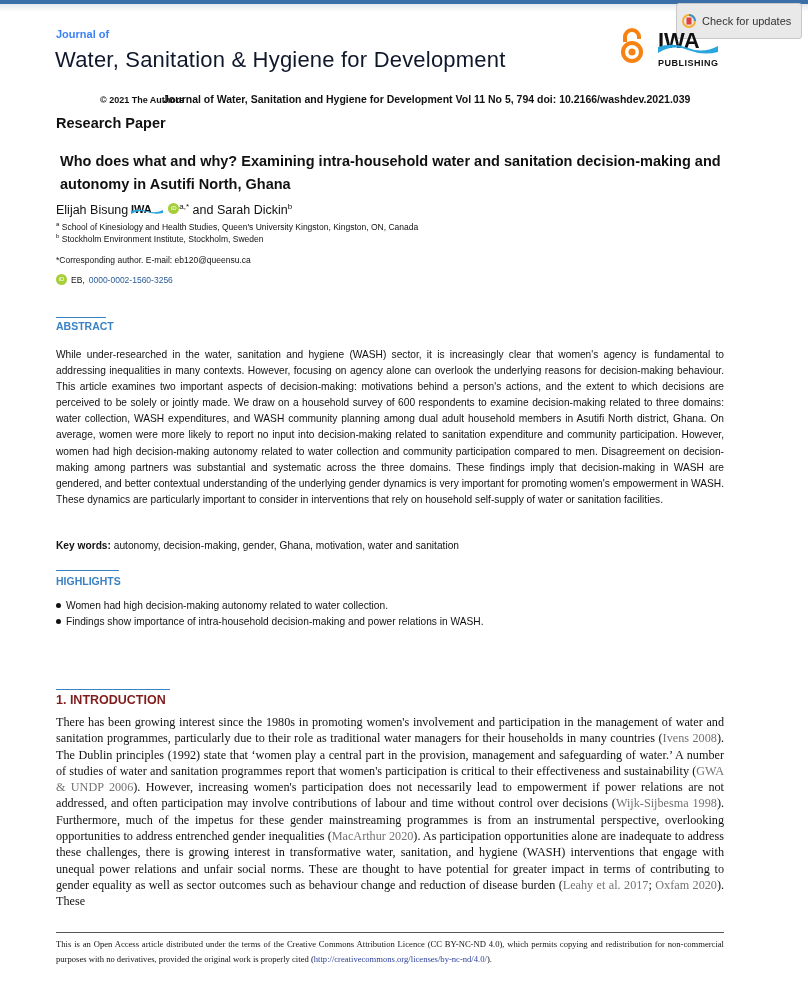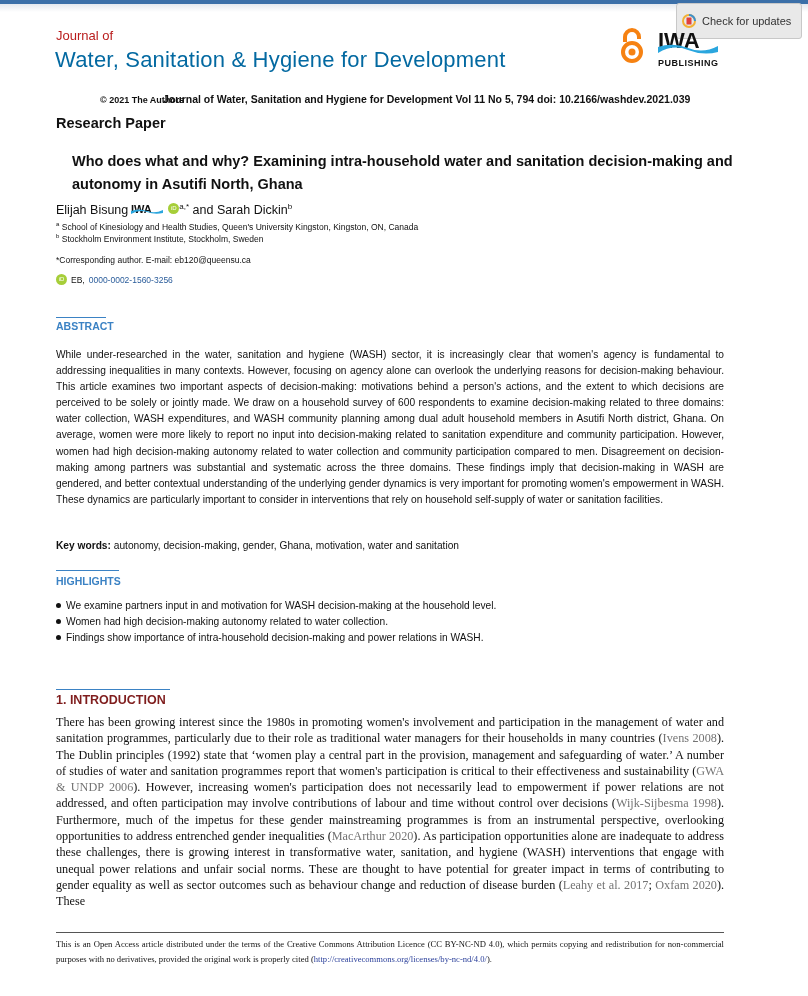--- a/index.html
+++ b/index.html
@@ -11,28 +11,28 @@
   .topbar { position: absolute; left: 0; top: 0; width: 808px; height: 4px; background: #3b6fa8; }
   .topbar-shadow { position: absolute; left: 0; top: 4px; width: 808px; height: 8px;
     background: linear-gradient(#e4e8ee, #ffffff); }
   .check-updates {
     position: absolute; left: 676px; top: 3px; width: 126px; height: 36px;
     background: #e9e9e9; border: 1px solid #c8c8c8; border-radius: 3px;
     display: flex; align-items: center; font-size: 11px; color: #333;
     box-sizing: border-box; padding-left: 5px;
   }
   .check-updates .cu-icon { width: 14px; height: 14px; margin-right: 6px; }
-  .journal-of { position: absolute; left: 56px; top: 28px; font-size: 13px; color: #b91c1c; }
-  .journal-name { position: absolute; left: 55px; top: 47px; font-size: 22px; color: #0369a1; letter-spacing: 0.2px; }
+  .journal-of { position: absolute; left: 56px; top: 28px; font-size: 11px; color: #3b82f6; font-weight: bold; }
+  .journal-name { position: absolute; left: 55px; top: 47px; font-size: 22px; color: #0f172a; letter-spacing: 0.2px; }
   .oa-logo { position: absolute; left: 620px; top: 28px; width: 24px; height: 36px; }
   .iwa-logo { position: absolute; left: 658px; top: 28px; width: 60px; height: 42px; }
   .meta-line { position: absolute; left: 56px; top: 95px; font-size: 9px; font-weight: bold; color: #111; padding-left: 44px; }
   .meta-journal { position: absolute; left: 163px; top: 93px; font-size: 10.5px; font-weight: bold; color: #111; }
   .paper-type { position: absolute; left: 56px; top: 115px; font-size: 14.5px; font-weight: bold; }
-  .paper-title { position: absolute; left: 72px; top: 150px; width: 680px; font-size: 14.5px; font-weight: bold; line-height: 23px; }
+  .paper-title { position: absolute; left: 60px; top: 150px; width: 680px; font-size: 14.5px; font-weight: bold; line-height: 23px; }
   .authors { position: absolute; left: 56px; top: 203px; font-size: 12.5px; display: flex; align-items: flex-start; white-space: nowrap; }
   .authors sup { font-size: 8px; vertical-align: top; position: relative; top: -1px; }
   .iwa-mini { display: inline-block; width: 32px; height: 12px; margin: 0 3px; }
   .orcid-mini { display: inline-block; width: 11px; height: 11px; border-radius: 50%; background: #a6ce39; color: #fff; font-size: 6px; line-height: 11px; text-align: center; margin-left: 2px; }
   .affil { position: absolute; left: 56px; font-size: 8.5px; color: #111; white-space: nowrap; }
   .affil sup { font-size: 6px; }
   .orcid-line { position: absolute; left: 56px; top: 274px; font-size: 8.5px; display: flex; align-items: center; }
   .orcid-line .orcid-mini { margin-left: 0; margin-right: 4px; }
   .orcid-line .orcid-id { color: #2a5c9a; margin-left: 4px; }
   .section-rule { position: absolute; left: 56px; height: 1px; background: #3b82c4; }
@@ -119,21 +119,20 @@
 <div class="section-heading" style="top:320px">ABSTRACT</div>
 <div class="abstract-text">While under-researched in the water, sanitation and hygiene (WASH) sector, it is increasingly clear that women's agency is fundamental to addressing inequalities in many contexts. However, focusing on agency alone can overlook the underlying reasons for decision-making behaviour. This article examines two important aspects of decision-making: motivations behind a person's actions, and the extent to which decisions are perceived to be solely or jointly made. We draw on a household survey of 600 respondents to examine decision-making related to three domains: water collection, WASH expenditures, and WASH community planning among dual adult household members in Asutifi North district, Ghana. On average, women were more likely to report no input into decision-making related to sanitation expenditure and community participation. However, women had high decision-making autonomy related to water collection and community participation compared to men. Disagreement on decision-making among partners was substantial and systematic across the three domains. These findings imply that decision-making in WASH are gendered, and better contextual understanding of the underlying gender dynamics is very important for promoting women's empowerment in WASH. These dynamics are particularly important to consider in interventions that rely on household self-supply of water or sanitation facilities.</div>
 
 <div class="keywords">
   <b>Key words:</b><span> autonomy, decision-making, gender, Ghana, motivation, water and sanitation</span>
 </div>
 
 <div class="section-rule" style="top:570px; width:63px"></div>
 <div class="section-heading" style="top:575px">HIGHLIGHTS</div>
 <ul class="highlights">
-  <li>We examine partners input in and motivation for WASH decision-making at the household level.</li>
   <li>Women had high decision-making autonomy related to water collection.</li>
   <li>Findings show importance of intra-household decision-making and power relations in WASH.</li>
 </ul>
 
 <div class="section-rule" style="top:689px; width:114px"></div>
 <div class="intro-heading">1. INTRODUCTION</div>
 <div class="intro-text" id="intro-text"><span>There has been growing interest since the 1980s in promoting women's involvement and participation in the management of water and sanitation programmes, particularly due to their role as traditional water managers for their households in many countries (</span><span class="cite">Ivens 2008</span><span>). The Dublin principles (1992) state that ‘women play a central part in the provision, management and safeguarding of water.’ A number of studies of water and sanitation programmes report that women's participation is critical to their effectiveness and sustainability (</span><span class="cite">GWA &amp; UNDP 2006</span><span>). However, increasing women's participation does not necessarily lead to empowerment if power relations are not addressed, and often participation may involve contributions of labour and time without control over decisions (</span><span class="cite">Wijk-Sijbesma 1998</span><span>). Furthermore, much of the impetus for these gender mainstreaming programmes is from an instrumental perspective, overlooking opportunities to address entrenched gender inequalities (</span><span class="cite">MacArthur 2020</span><span>). As participation opportunities alone are inadequate to address these challenges, there is growing interest in transformative water, sanitation, and hygiene (WASH) interventions that engage with unequal power relations and unfair social norms. These are thought to have potential for greater impact in terms of contributing to gender equality as well as sector outcomes such as behaviour change and reduction of disease burden (</span><span class="cite">Leahy et al. 2017</span><span>; </span><span class="cite">Oxfam 2020</span><span>). These</span></div>
 
 <div class="footer-rule"></div>
 <div class="footer-text">

